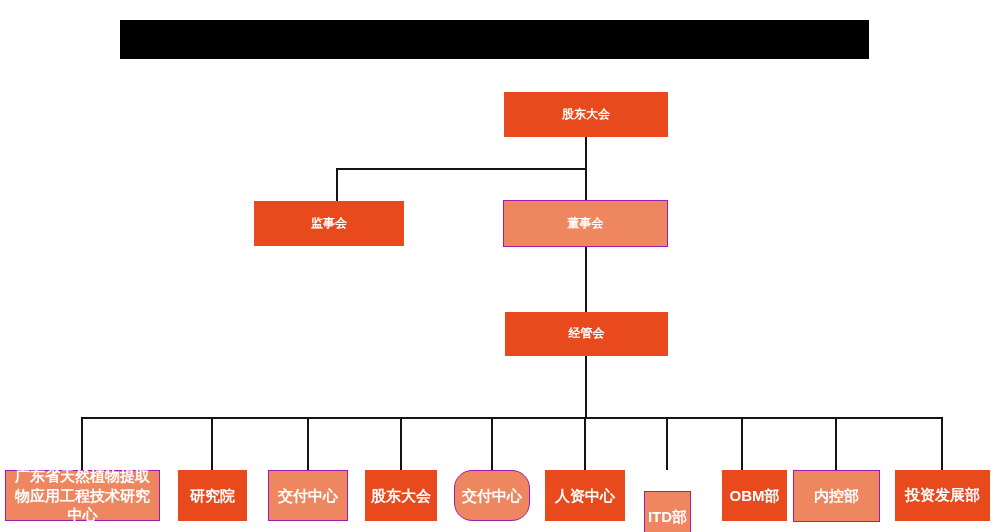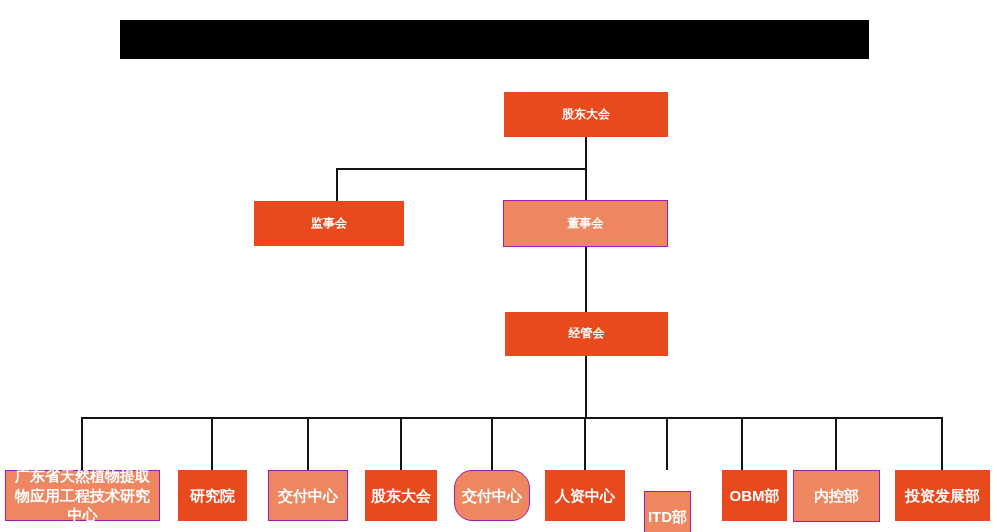--- a/index.html
+++ b/index.html
@@ -47,21 +47,21 @@
   
   .n-research-center    { left: 5px;   top: 470px; width: 155px; height: 51px; }
   .n-research-institute { left: 178px; top: 470px; width: 69px;  height: 51px; }
   .n-marketing          { left: 268px; top: 470px; width: 80px;  height: 51px; }
   .n-finance            { left: 365px; top: 470px; width: 72px;  height: 51px; }
   .n-delivery           { left: 454px; top: 470px; width: 76px;  height: 51px; border-radius: 18px; }
   .n-hr                 { left: 545px; top: 470px; width: 80px;  height: 51px; }
   .n-itd                { left: 644px; top: 491px; width: 47px;  height: 51px; }
   .n-obm                { left: 710px; top: 470px; width: 65px;  height: 51px; margin-left: 12px; }
   .n-internal-control   { left: 793px; top: 470px; width: 87px;  height: 52px; }
-  .n-investment         { left: 895px; top: 470px; width: 95px;  height: 51px; }
+  .n-investment         { left: 895px; top: 470px; width: 95px;  height: 51px; font-family: Liberation Serif, serif; }
   
   .l-shareholders-down { left: 585px; top: 137px; width: 2px;   height: 64px; }
   .l-branch-h          { left: 336px; top: 168px; width: 251px; height: 2px;  }
   .l-supervisory-down  { left: 336px; top: 168px; width: 2px;   height: 33px; }
   .l-board-management  { left: 585px; top: 247px; width: 2px;   height: 65px; }
   .l-management-bus    { left: 585px; top: 356px; width: 2px;   height: 61px; }
   .l-bus               { left: 81px;  top: 417px; width: 862px; height: 2px;  }
   .l-drop-1  { left: 81px;  top: 417px; width: 2px; height: 53px; }
   .l-drop-2  { left: 211px; top: 417px; width: 2px; height: 53px; }
   .l-drop-3  { left: 307px; top: 417px; width: 2px; height: 53px; }

